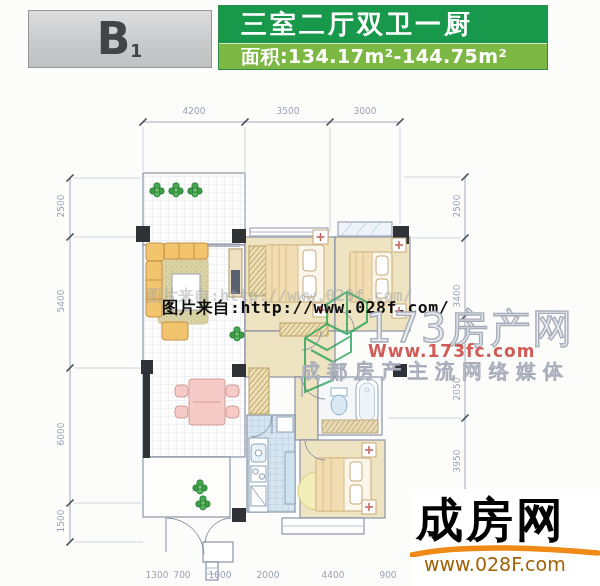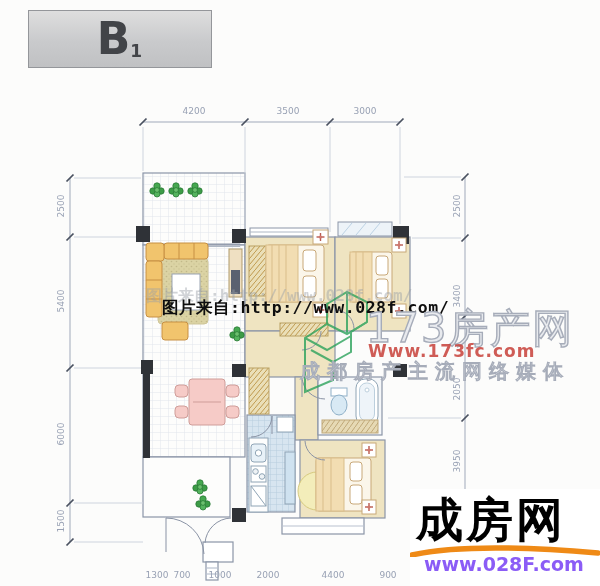--- a/index.html
+++ b/index.html
@@ -64,22 +64,22 @@
   
   #site-logo{
     position:absolute;left:410px;top:489px;width:190px;height:97px;
     background:#ffffff;
   }
   #site-logo .logo-name{
     position:absolute;left:6px;top:0px;font-size:47px;font-weight:bold;
     letter-spacing:3px;color:#000000;white-space:nowrap;
   }
   #site-logo .logo-url{
-    position:absolute;left:14px;top:64px;font-size:19px;font-weight:bold;
-    color:#8b5cf6;white-space:nowrap;
+    position:absolute;left:14px;top:64px;font-size:19px;font-weight:normal;
+    color:#a16207;white-space:nowrap;
   }
   #plan-svg{position:absolute;left:0;top:0;}
 </style>
 </head>
 <body>
 
 <div id="stage">
 
   <svg id="plan-svg" width="600" height="586" viewBox="0 0 600 586">
     <defs>
@@ -328,20 +328,24 @@
         <use href="#tickMark" x="465" y="316"></use>
           <use href="#tickMark" x="465" y="418"></use>
       </g>
     </g>
   </svg>
 
   <div id="type-box">
     <span class="big">B</span>
       <span class="sub">1</span>
   </div>
+  <div id="green-box">
+    <div class="band-top">三室二厅双卫一厨</div>
+    <div class="band-bottom">面积:134.17m²-144.75m²</div>
+  </div>
 
   <span class="hdim" style="left:174px;top:106px;">4200</span>
   <span class="hdim" style="left:268px;top:106px;">3500</span>
   <span class="hdim" style="left:345px;top:106px;">3000</span>
 
   <span class="vdim" style="left:43px;top:201px;">2500</span>
   <span class="vdim" style="left:43px;top:296px;">5400</span>
   <span class="vdim" style="left:43px;top:429px;">6000</span>
   <span class="vdim" style="left:43px;top:516px;">1500</span>
 

